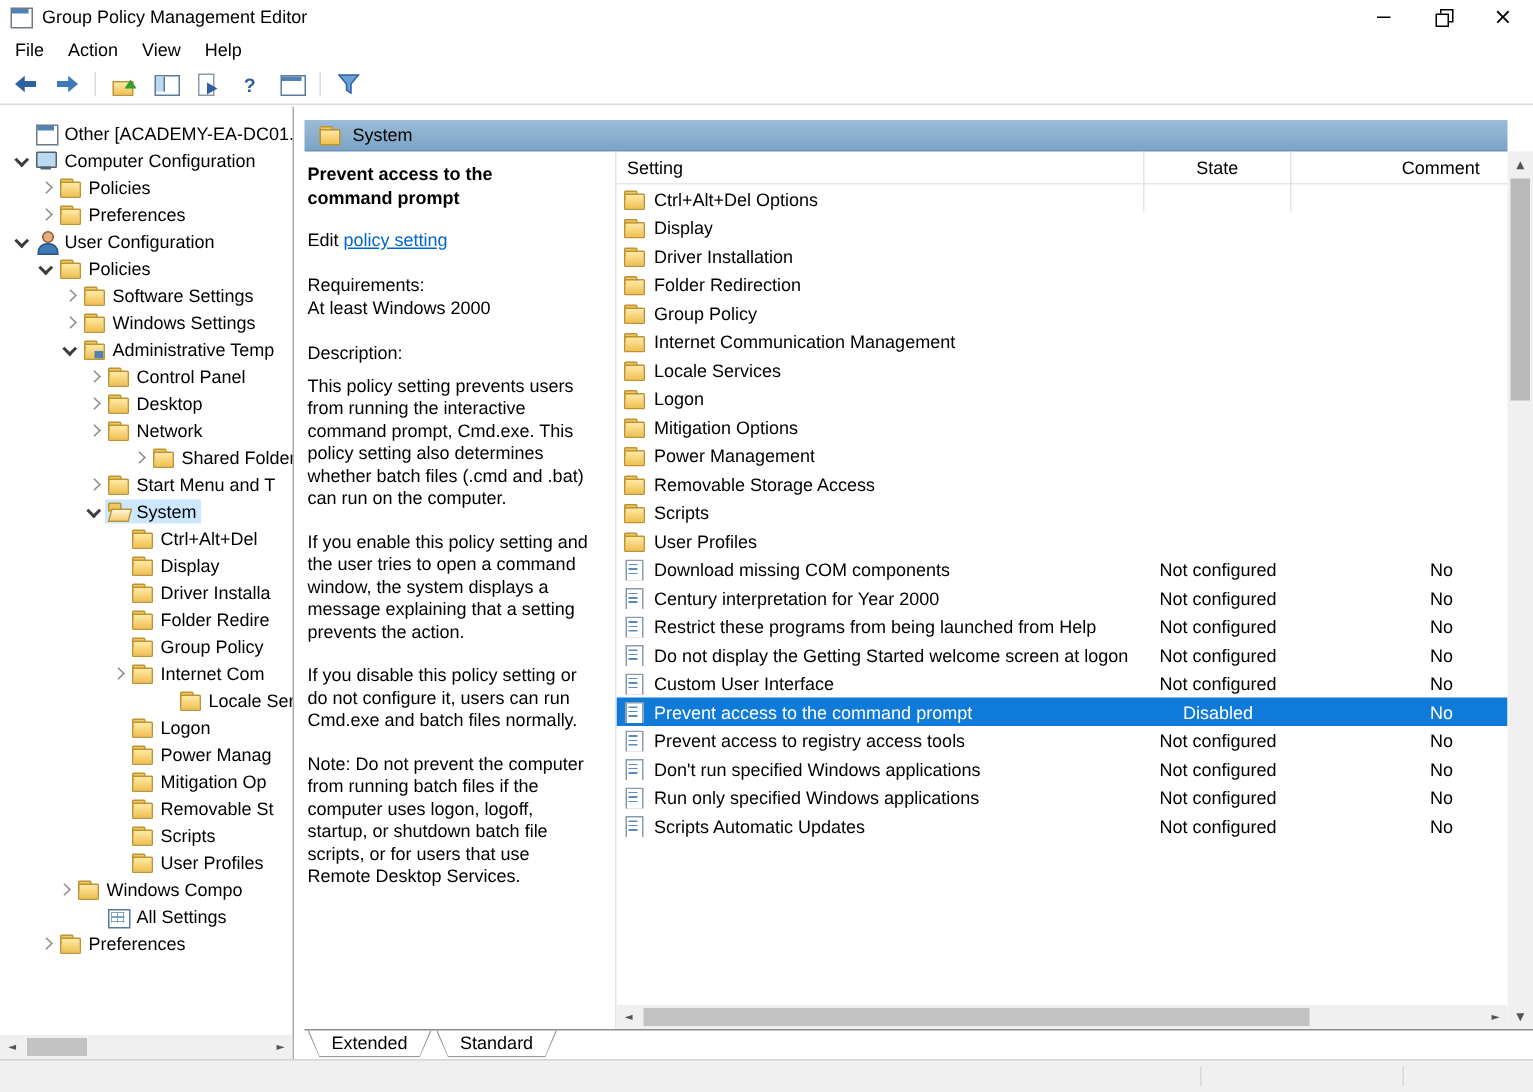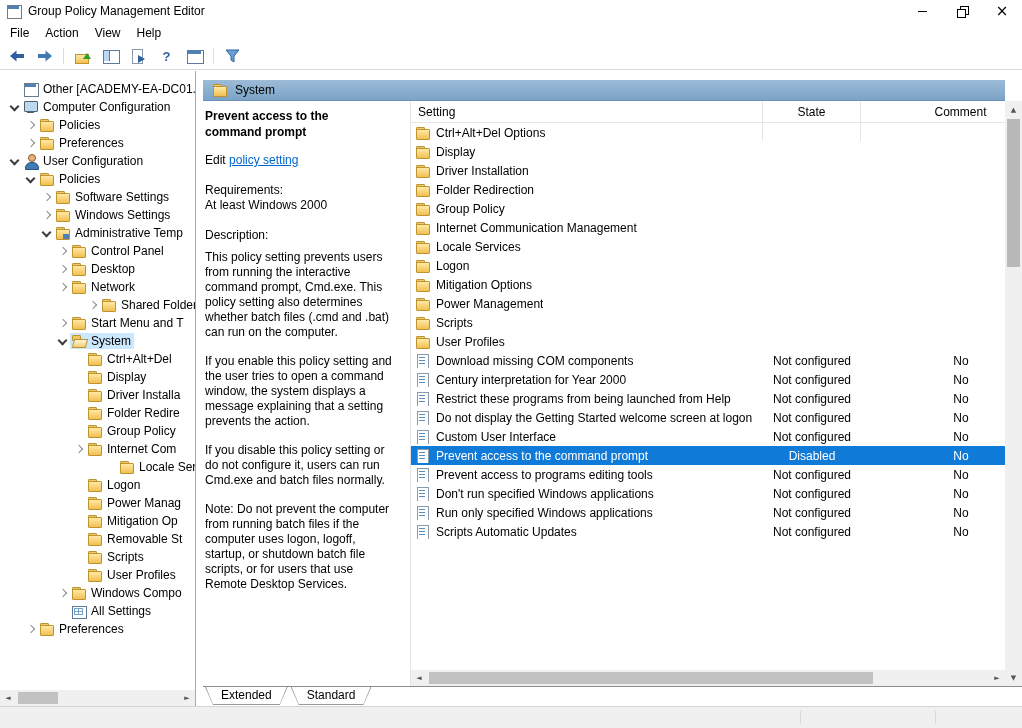--- a/index.html
+++ b/index.html
@@ -374,21 +374,21 @@
       <span class="tree-label">Scripts</span>
     </span>
   </div>
           <div class="tree-row" style="padding-left: 72px;">
     <span class="expander"></span>
     <span class="row-body">
       <span class="icon tree-icon icon-folder"></span>
       <span class="tree-label">User Profiles</span>
     </span>
   </div>
-          <div class="tree-row" style="padding-left: 56px;">
+          <div class="tree-row" style="padding-left: 36px;">
     <span class="expander collapsed"></span>
     <span class="row-body">
       <span class="icon tree-icon icon-folder"></span>
       <span class="tree-label">Windows Compo</span>
     </span>
   </div>
           <div class="tree-row" style="padding-left: 56px;">
     <span class="expander"></span>
     <span class="row-body">
       <span class="icon tree-icon icon-all-settings"></span>
@@ -522,20 +522,28 @@
     <div class="col-setting">
       <span class="icon row-icon icon-folder"></span>
       <span class="cell-text setting-text">Power Management</span>
     </div>
     <div class="col-state state-text"></div>
     <div class="col-comment comment-text"></div>
   </div>
               <div class="list-row">
     <div class="col-setting">
       <span class="icon row-icon icon-folder"></span>
+      <span class="cell-text setting-text">Removable Storage Access</span>
+    </div>
+    <div class="col-state state-text"></div>
+    <div class="col-comment comment-text"></div>
+  </div>
+              <div class="list-row">
+    <div class="col-setting">
+      <span class="icon row-icon icon-folder"></span>
       <span class="cell-text setting-text">Scripts</span>
     </div>
     <div class="col-state state-text"></div>
     <div class="col-comment comment-text"></div>
   </div>
               <div class="list-row">
     <div class="col-setting">
       <span class="icon row-icon icon-folder"></span>
       <span class="cell-text setting-text">User Profiles</span>
     </div>
@@ -586,21 +594,21 @@
     <div class="col-setting">
       <span class="icon row-icon icon-policy"></span>
       <span class="cell-text setting-text">Prevent access to the command prompt</span>
     </div>
     <div class="col-state state-text">Disabled</div>
     <div class="col-comment comment-text">No</div>
   </div>
               <div class="list-row">
     <div class="col-setting">
       <span class="icon row-icon icon-policy"></span>
-      <span class="cell-text setting-text">Prevent access to programs editing tools</span>
+      <span class="cell-text setting-text">Prevent access to registry access tools</span>
     </div>
     <div class="col-state state-text">Not configured</div>
     <div class="col-comment comment-text">No</div>
   </div>
               <div class="list-row">
     <div class="col-setting">
       <span class="icon row-icon icon-policy"></span>
       <span class="cell-text setting-text">Don't run specified Windows applications</span>
     </div>
     <div class="col-state state-text">Not configured</div>

